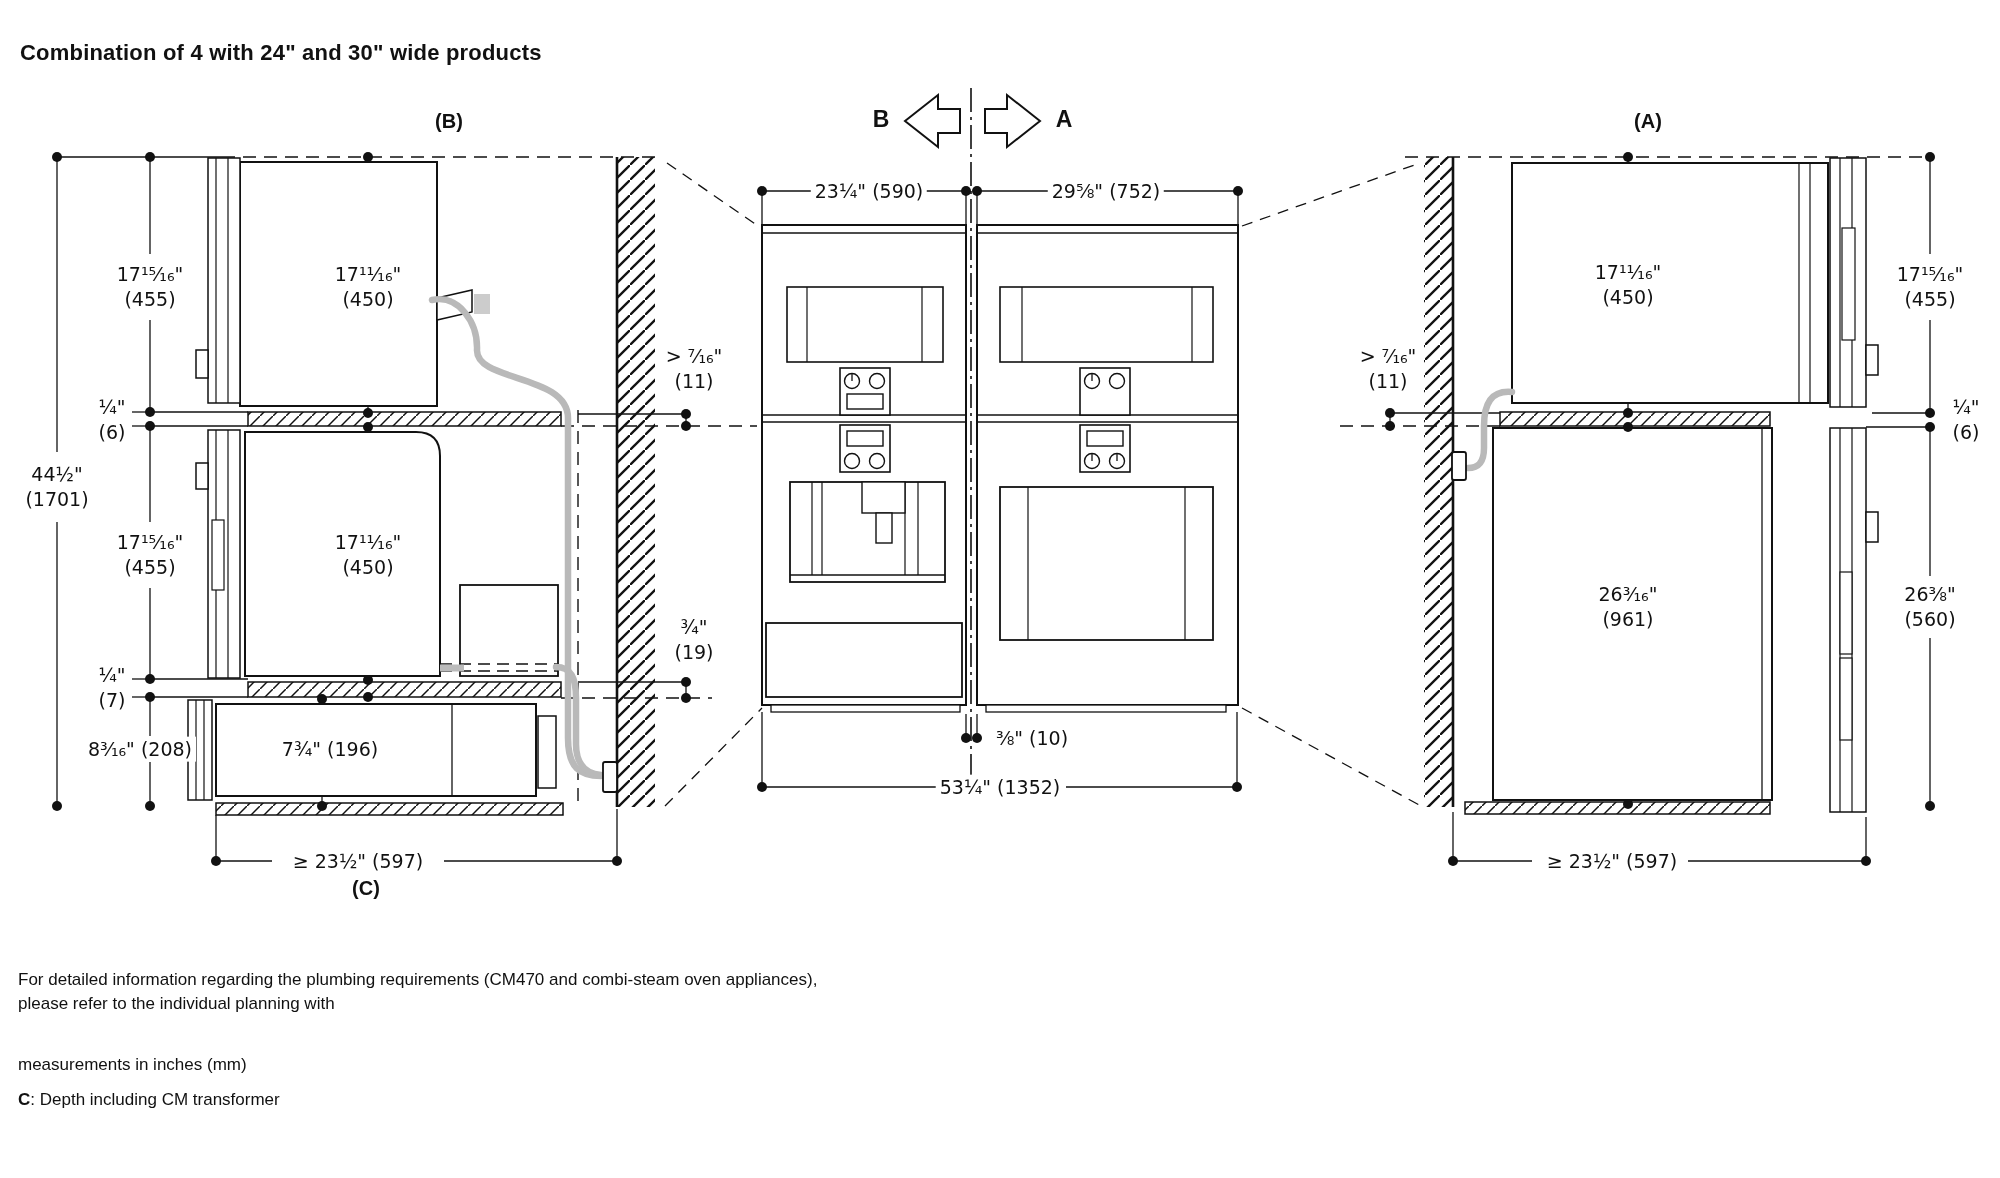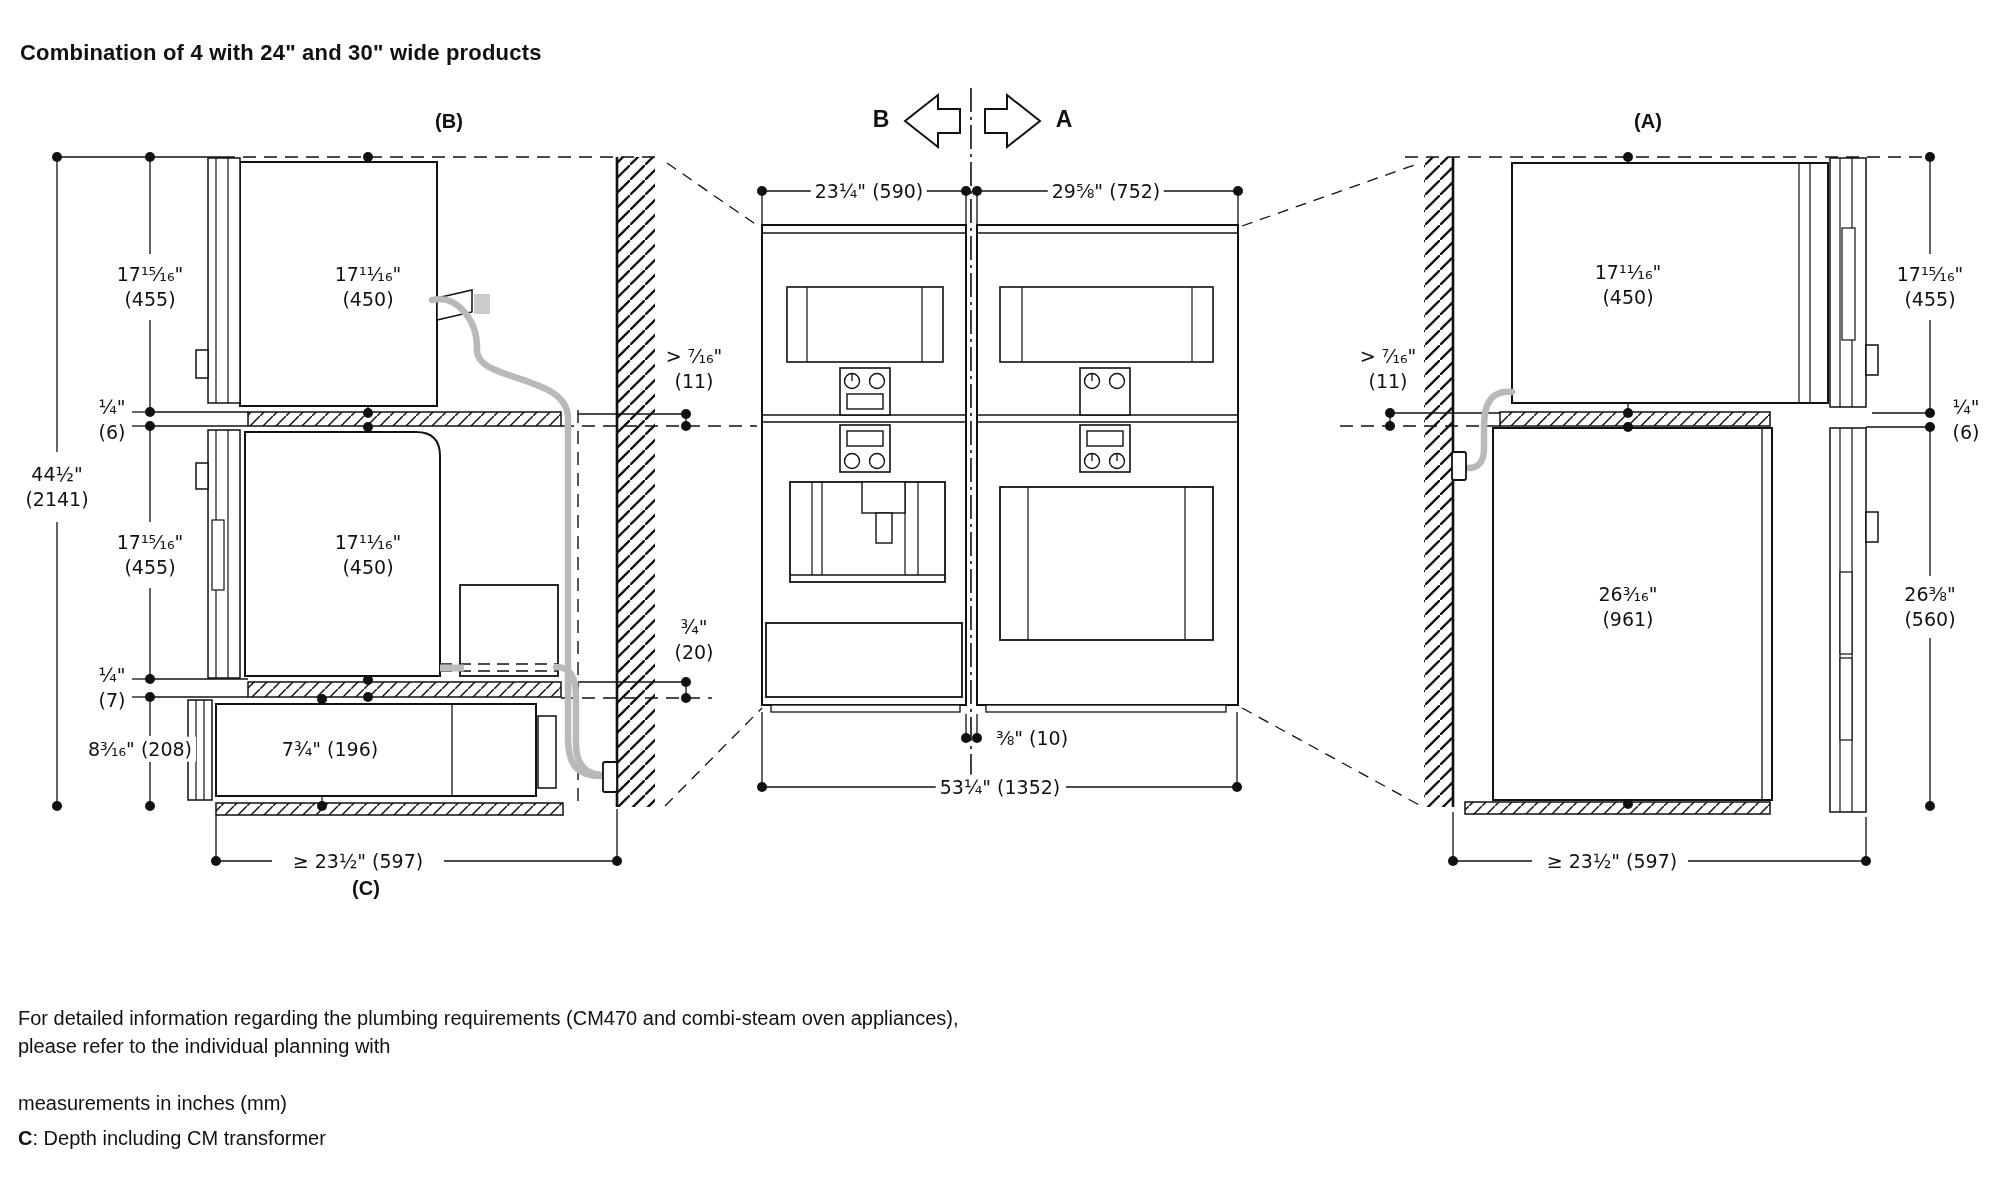--- a/index.html
+++ b/index.html
@@ -15,22 +15,22 @@
   .lbl{
     position:absolute;transform:translate(-50%,-50%);text-align:center;
     font-family:"DejaVu Sans", sans-serif;font-size:19px;line-height:1.3;
     white-space:nowrap;color:#111;
   }
   .lbl span{display:block;}
   .bg{background:#fff;padding:0 4px;}
   .sec{font-size:20px;font-weight:600;font-family:"Liberation Sans",sans-serif;}
   .dir{font-size:23px;font-weight:bold;font-family:"Liberation Sans",sans-serif;}
   .foot{
-    position:absolute;left:18px;font-size:20px;line-height:1.42;
-    font-family:"Liberation Sans", sans-serif;white-space:nowrap;margin-top:36px;
+    position:absolute;left:18px;font-size:17px;line-height:1.42;
+    font-family:"Liberation Sans", sans-serif;white-space:nowrap;
   }
   .foot .bold{font-weight:bold;display:inline;}
   .foot span{display:inline;}
 </style>
 </head>
 <body>
 
 <svg id="art" width="2000" height="1178" viewBox="0 0 2000 1178">
   <defs>
     <pattern id="sh" width="13" height="13" patternUnits="userSpaceOnUse">
@@ -323,21 +323,21 @@
 </svg>
 
 <div class="page-title">Combination of 4 with 24" and 30" wide products</div>
 
 <div class="lbl sec" style="left:449px;top:121px">(B)</div>
 <div class="lbl sec" style="left:1648px;top:121px">(A)</div>
 <div class="lbl sec" style="left:366px;top:888px">(C)</div>
 
 <div class="lbl bg" style="left:57px;top:487px">
   <span>44½"</span>
-    <span>(2141)</span>
+    <span>(1701)</span>
 </div>
 <div class="lbl bg" style="left:150px;top:287px">
   <span>17¹⁵⁄₁₆"</span>
     <span>(455)</span>
 </div>
 <div class="lbl" style="left:112px;top:420px">
   <span>¼"</span>
     <span>(6)</span>
 </div>
 <div class="lbl bg" style="left:150px;top:555px">
@@ -364,21 +364,21 @@
 </div>
 <div class="lbl bg" style="left:358px;top:861px">
   <span>≥ 23½" (597)</span>
 </div>
 <div class="lbl" style="left:694px;top:369px">
   <span>&gt; ⁷⁄₁₆"</span>
     <span>(11)</span>
 </div>
 <div class="lbl" style="left:694px;top:640px">
   <span>¾"</span>
-    <span>(20)</span>
+    <span>(19)</span>
 </div>
 
 <div class="lbl dir" style="left:881px;top:120px">B</div>
 <div class="lbl dir" style="left:1064px;top:120px">A</div>
 <div class="lbl bg" style="left:869px;top:191px">
   <span>23¼" (590)</span>
 </div>
 <div class="lbl bg" style="left:1106px;top:191px">
   <span>29⅝" (752)</span>
 </div>

